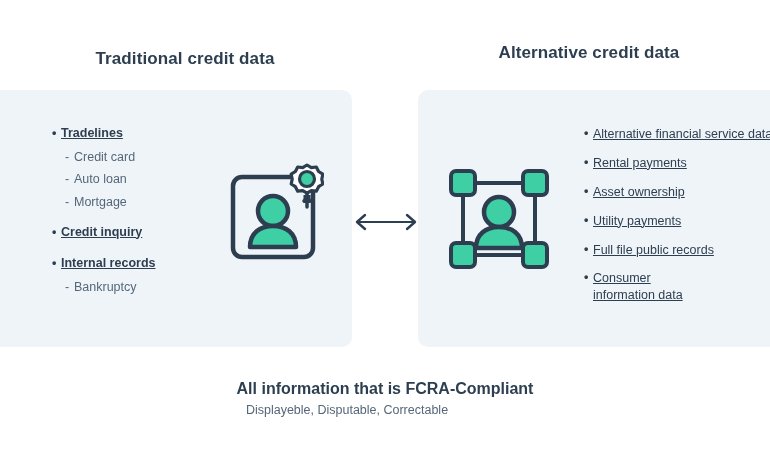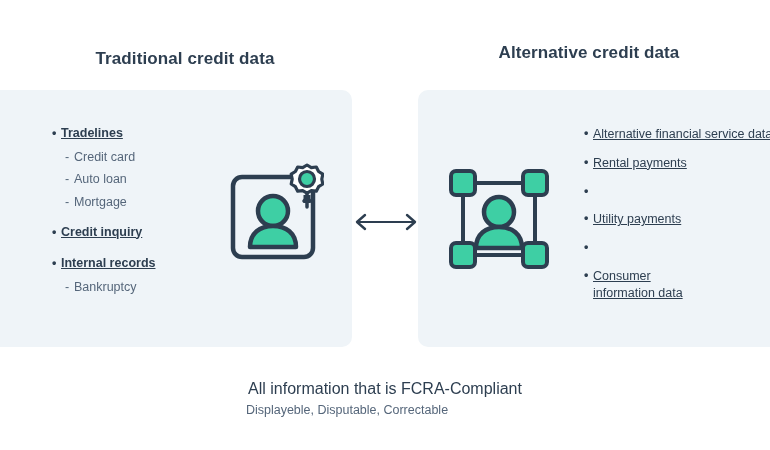--- a/index.html
+++ b/index.html
@@ -134,21 +134,21 @@
     width: 68px;
     height: 28px;
   }
   .footer-main {
     position: absolute;
     left: 0;
     top: 380px;
     width: 770px;
     text-align: center;
     font-size: 16px;
-    font-weight: normal;
+    font-weight: bold;
     color: #2d3e50;
     white-space: nowrap;
   }
   .footer-sub {
     position: absolute;
     left: 0;
     top: 403px;
     width: 694px;
     text-align: center;
     font-size: 12.5px;
@@ -206,27 +206,29 @@
     <div class="item">
       <span class="bullet">•</span>
       <span class="text">Alternative financial service data</span>
     </div>
     <div class="item">
       <span class="bullet">•</span>
       <span class="text">Rental payments</span>
     </div>
     <div class="item">
       <span class="bullet">•</span>
+      <span class="text">Asset ownership</span>
     </div>
     <div class="item">
       <span class="bullet">•</span>
       <span class="text">Utility payments</span>
     </div>
     <div class="item">
       <span class="bullet">•</span>
+      <span class="text">Full file public records</span>
     </div>
     <div class="item">
       <span class="bullet">•</span>
       <span class="text" style="display:inline-block;max-width:120px;">Consumer information data</span>
     </div>
   </div>
 
   <div class="icon-left">
     <svg width="96" height="104" viewBox="0 0 96 104" xmlns="http://www.w3.org/2000/svg">
 

